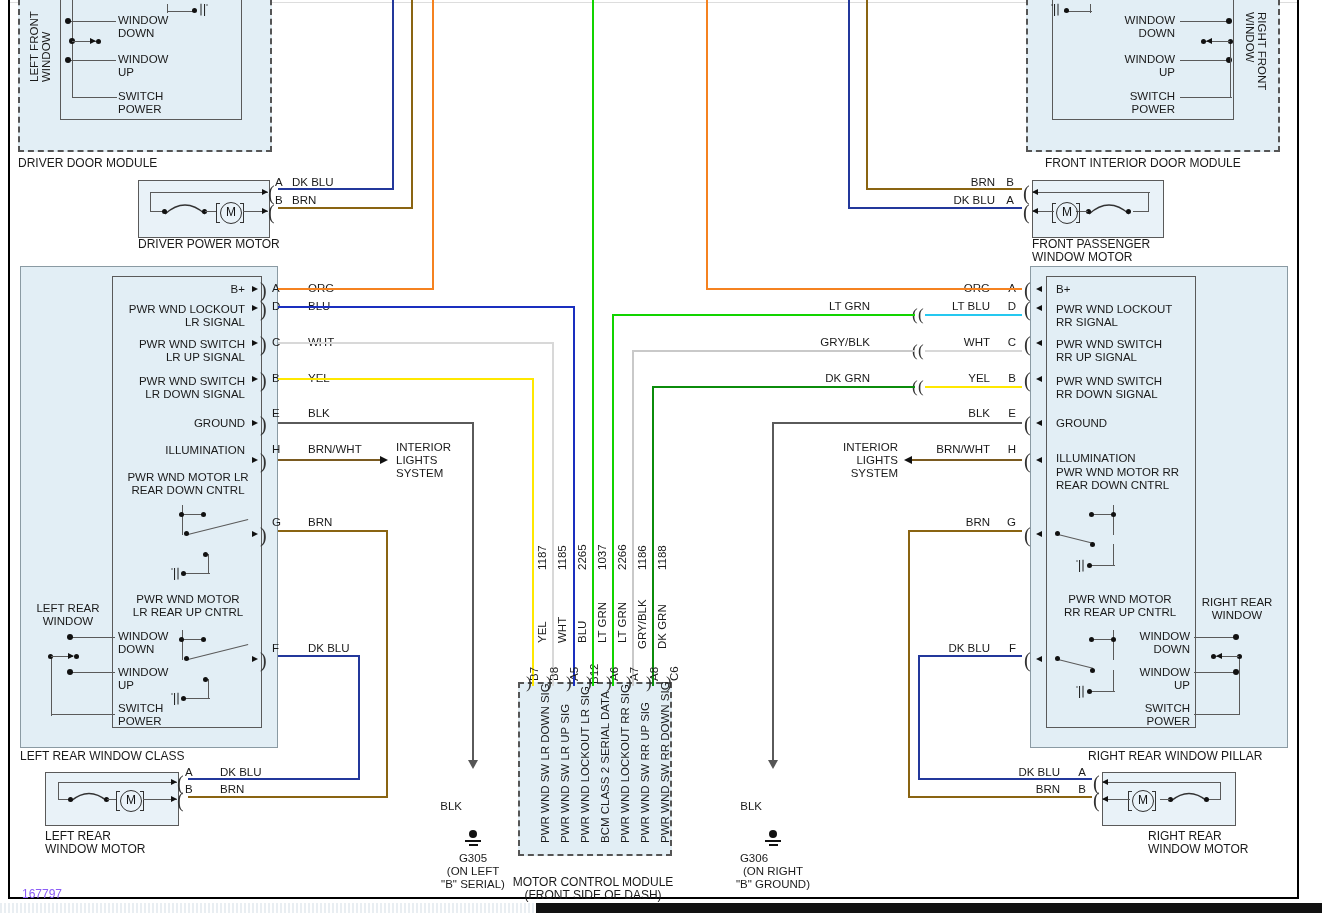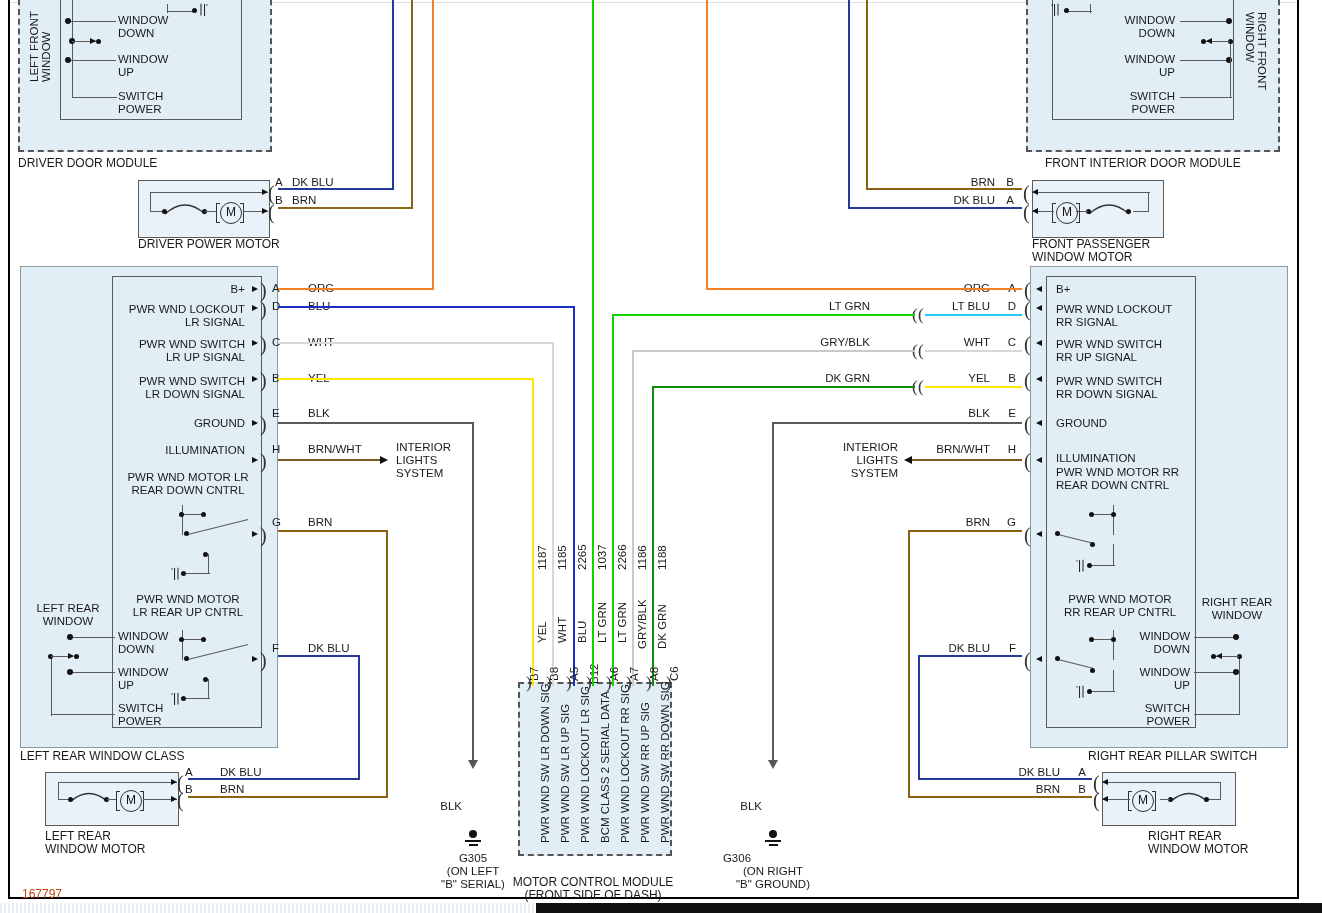--- a/index.html
+++ b/index.html
@@ -461,21 +461,21 @@
   <div class="thin h" style="left:1194px;top:672px;width:42px;"></div>
   <div class="dot" style="left:1233px;top:634px;"></div>
   <div class="dot" style="left:1233px;top:669px;"></div>
   <div class="thin v" style="left:1239px;top:656px;height:58px;"></div>
   <div class="thin h" style="left:1194px;top:714px;width:46px;"></div>
   <div class="dot sm" style="left:1237px;top:654px;"></div>
   <div class="thin h" style="left:1215px;top:656px;width:24px;"></div>
   <div class="arrL sm" style="left:1216px;top:653px;"></div>
   <div class="dot sm" style="left:1211px;top:654px;"></div>
 
-  <div class="lbl" style="left:1088px;top:750px;font-size:12px;">RIGHT REAR PILLAR SWITCH</div>
+  <div class="lbl" style="left:1088px;top:750px;font-size:12px;">RIGHT REAR WINDOW PILLAR</div>
 
   <div class="whitebox" style="left:1102px;top:772px;width:132px;height:52px;"></div>
   <div class="thin h" style="left:1102px;top:782px;width:119px;"></div>
   <div class="thin v" style="left:1220px;top:782px;height:18px;"></div>
   <div class="thin h" style="left:1208px;top:799px;width:13px;"></div>
   <div class="arcsw" style="left:1168px;top:788px;">
     <svg width="42" height="15" viewBox="0 0 42 15">
         <path d="M3 13 Q21 -2 39 13" stroke="#333" stroke-width="1.6" fill="none"></path>
       </svg>
   </div>
@@ -536,21 +536,21 @@
   <div class="wire h" style="left:912px;top:459px;width:110px;background:#7A5A20;"></div>
   <div class="arrL" style="left:904px;top:456px;"></div>
   <div class="lbl r" style="left:828px;top:441px;width:70px;">INTERIOR
 LIGHTS
 SYSTEM</div>
 
   <div class="lbl r" style="left:728px;top:800px;width:34px;">BLK</div>
   <div class="gnddot" style="left:769px;top:830px;"></div>
   <div class="gnd1" style="left:765px;top:840px;"></div>
   <div class="gnd2" style="left:769px;top:844px;"></div>
-  <div class="lbl c" style="left:692px;top:852px;width:90px;">G306</div>
+  <div class="lbl c" style="left:709px;top:852px;width:90px;">G306</div>
   <div class="lbl c" style="left:728px;top:865px;width:90px;">(ON RIGHT
 "B" GROUND)</div>
 
   <div class="dashbox" style="left:518px;top:682px;width:150px;height:170px;"></div>
 
   <div class="vlbl" style="left:536px;top:570px;">1187</div>
   <div class="vlbl" style="left:556px;top:570px;">1185</div>
   <div class="vlbl" style="left:576px;top:570px;">2265</div>
   <div class="vlbl" style="left:596px;top:570px;">1037</div>
   <div class="vlbl" style="left:616px;top:570px;">2266</div>
@@ -598,15 +598,15 @@
   <div class="wire v" style="left:532px;top:676px;height:10px;background:#FFE800;"></div>
   <div class="wire v" style="left:552px;top:676px;height:10px;background:#D8D8D8;"></div>
   <div class="wire v" style="left:573px;top:676px;height:10px;background:#1A2FBF;"></div>
   <div class="wire v" style="left:592px;top:676px;height:10px;background:#12D400;"></div>
   <div class="wire v" style="left:612px;top:676px;height:10px;background:#12D400;"></div>
   <div class="wire v" style="left:632px;top:676px;height:10px;background:#C9C9C9;"></div>
   <div class="wire v" style="left:652px;top:676px;height:10px;background:#0B8C0B;"></div>
 
   <div class="wire v" style="left:592px;top:0px;height:686px;background:#12D400;"></div>
 
-  <div class="lbl" style="left:22px;top:888px;font-size:12px;color:#c2410c;">167797</div>
+  <div class="lbl" style="left:22px;top:888px;font-size:12px;color:#8b5cf6;">167797</div>
 
 </div>
 
 </body></html>

